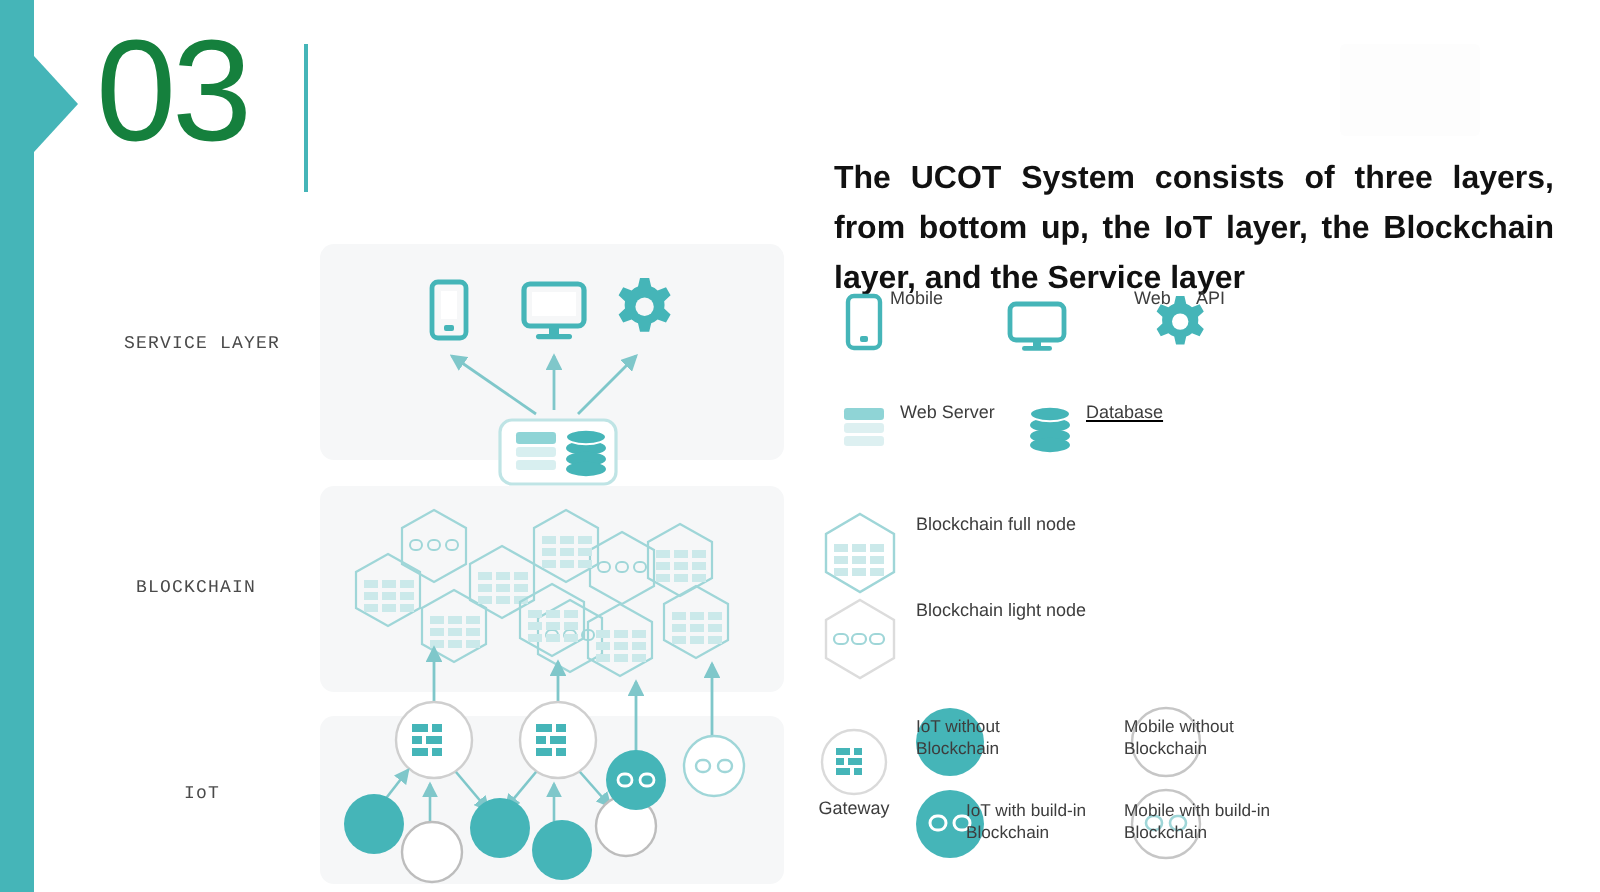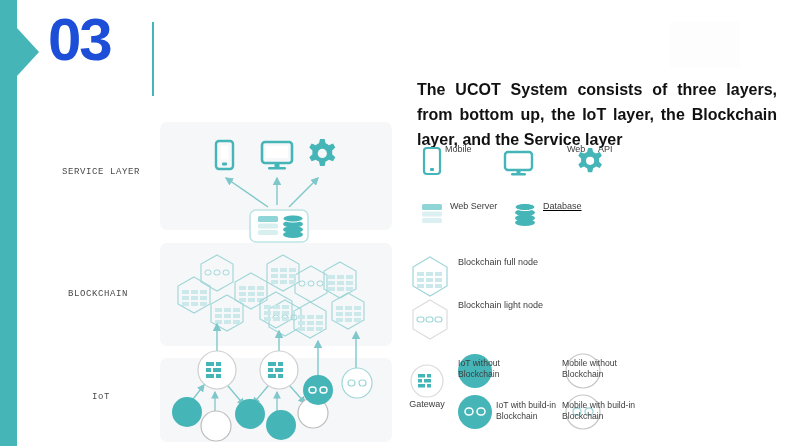--- a/index.html
+++ b/index.html
@@ -11,22 +11,22 @@
   }
   .slide{position:absolute;inset:0;}
 
   
   .rail{position:absolute;left:0;top:0;width:17px;height:446px;background:#45b5b8;}
   .rail-arrow{position:absolute;left:17px;top:28px;width:0;height:0;
     border-top:24px solid transparent;border-bottom:24px solid transparent;
     border-left:22px solid #45b5b8;}
 
   
-  .num{position:absolute;left:48px;top:10px;font-size:60px;font-weight:bold;
-    color:#1d4ed8;letter-spacing:-2px;line-height:1;}
+  .num{position:absolute;left:48px;top:10px;font-size:72px;font-weight:normal;
+    color:#15803d;letter-spacing:-2px;line-height:1;}
   .divider{position:absolute;left:152px;top:22px;width:2px;height:74px;background:#45b5b8;}
   .title{position:absolute;left:170px;top:28px;font-size:30px;font-weight:bold;
     color:#1a1a1a;letter-spacing:-0.3px;}
   .watermark{position:absolute;right:60px;top:22px;width:70px;height:46px;
     background:#fdfdfd;border-radius:3px;}
 
   
   .intro{position:absolute;left:417px;top:78px;width:360px;
     font-size:16px;font-weight:bold;color:#111;line-height:1.55;
     text-align:justify;}
@@ -53,21 +53,21 @@
 
   .li-mobile{left:419px;top:144px;}
   .li-web{left:503px;top:144px;}
   .li-api{left:560px;top:144px;}
   .li-webserver{left:419px;top:201px;}
   .li-database{left:510px;top:201px;text-decoration:underline;}
   .li-fullnode{left:405px;top:257px;}
   .li-lightnode{left:405px;top:300px;}
   .li-gateway{left:406px;top:366px;text-align:center;display:block;}
   .li-iot-wo{left:458px;top:358px;align-items:center;}
-  .li-iot-w{left:467px;top:400px;padding-left:29px;}
+  .li-iot-w{left:454px;top:400px;padding-left:29px;}
   .li-mob-wo{left:562px;top:358px;}
   .li-mob-w{left:562px;top:400px;}
 
   .gw-cap{font-size:9px;color:#3d3d3d;text-align:center;margin-top:2px;}
 </style>
 </head>
 <body>
 
 <div class="slide">
 

